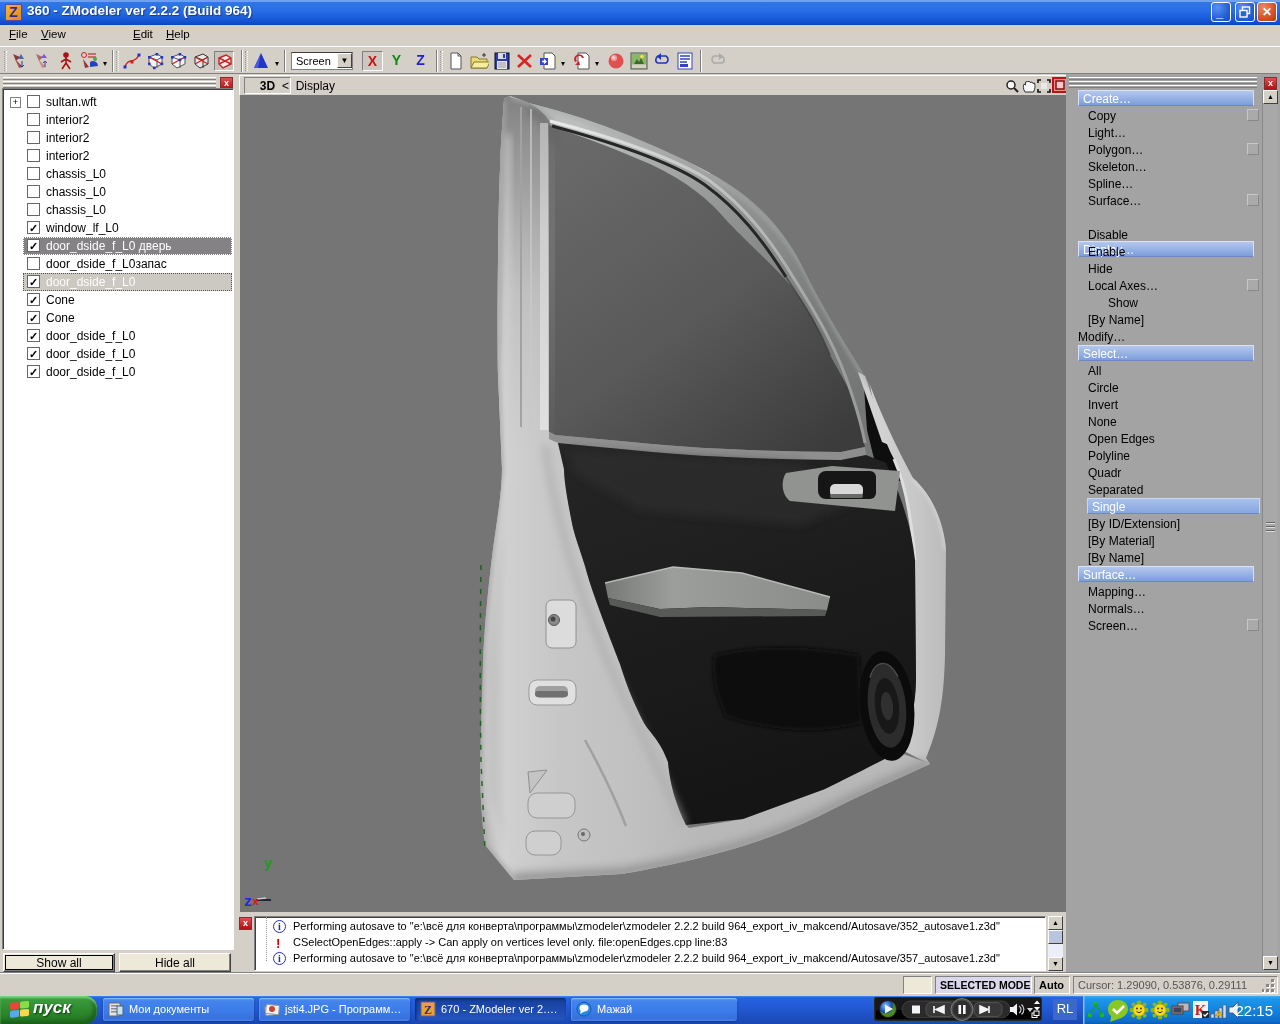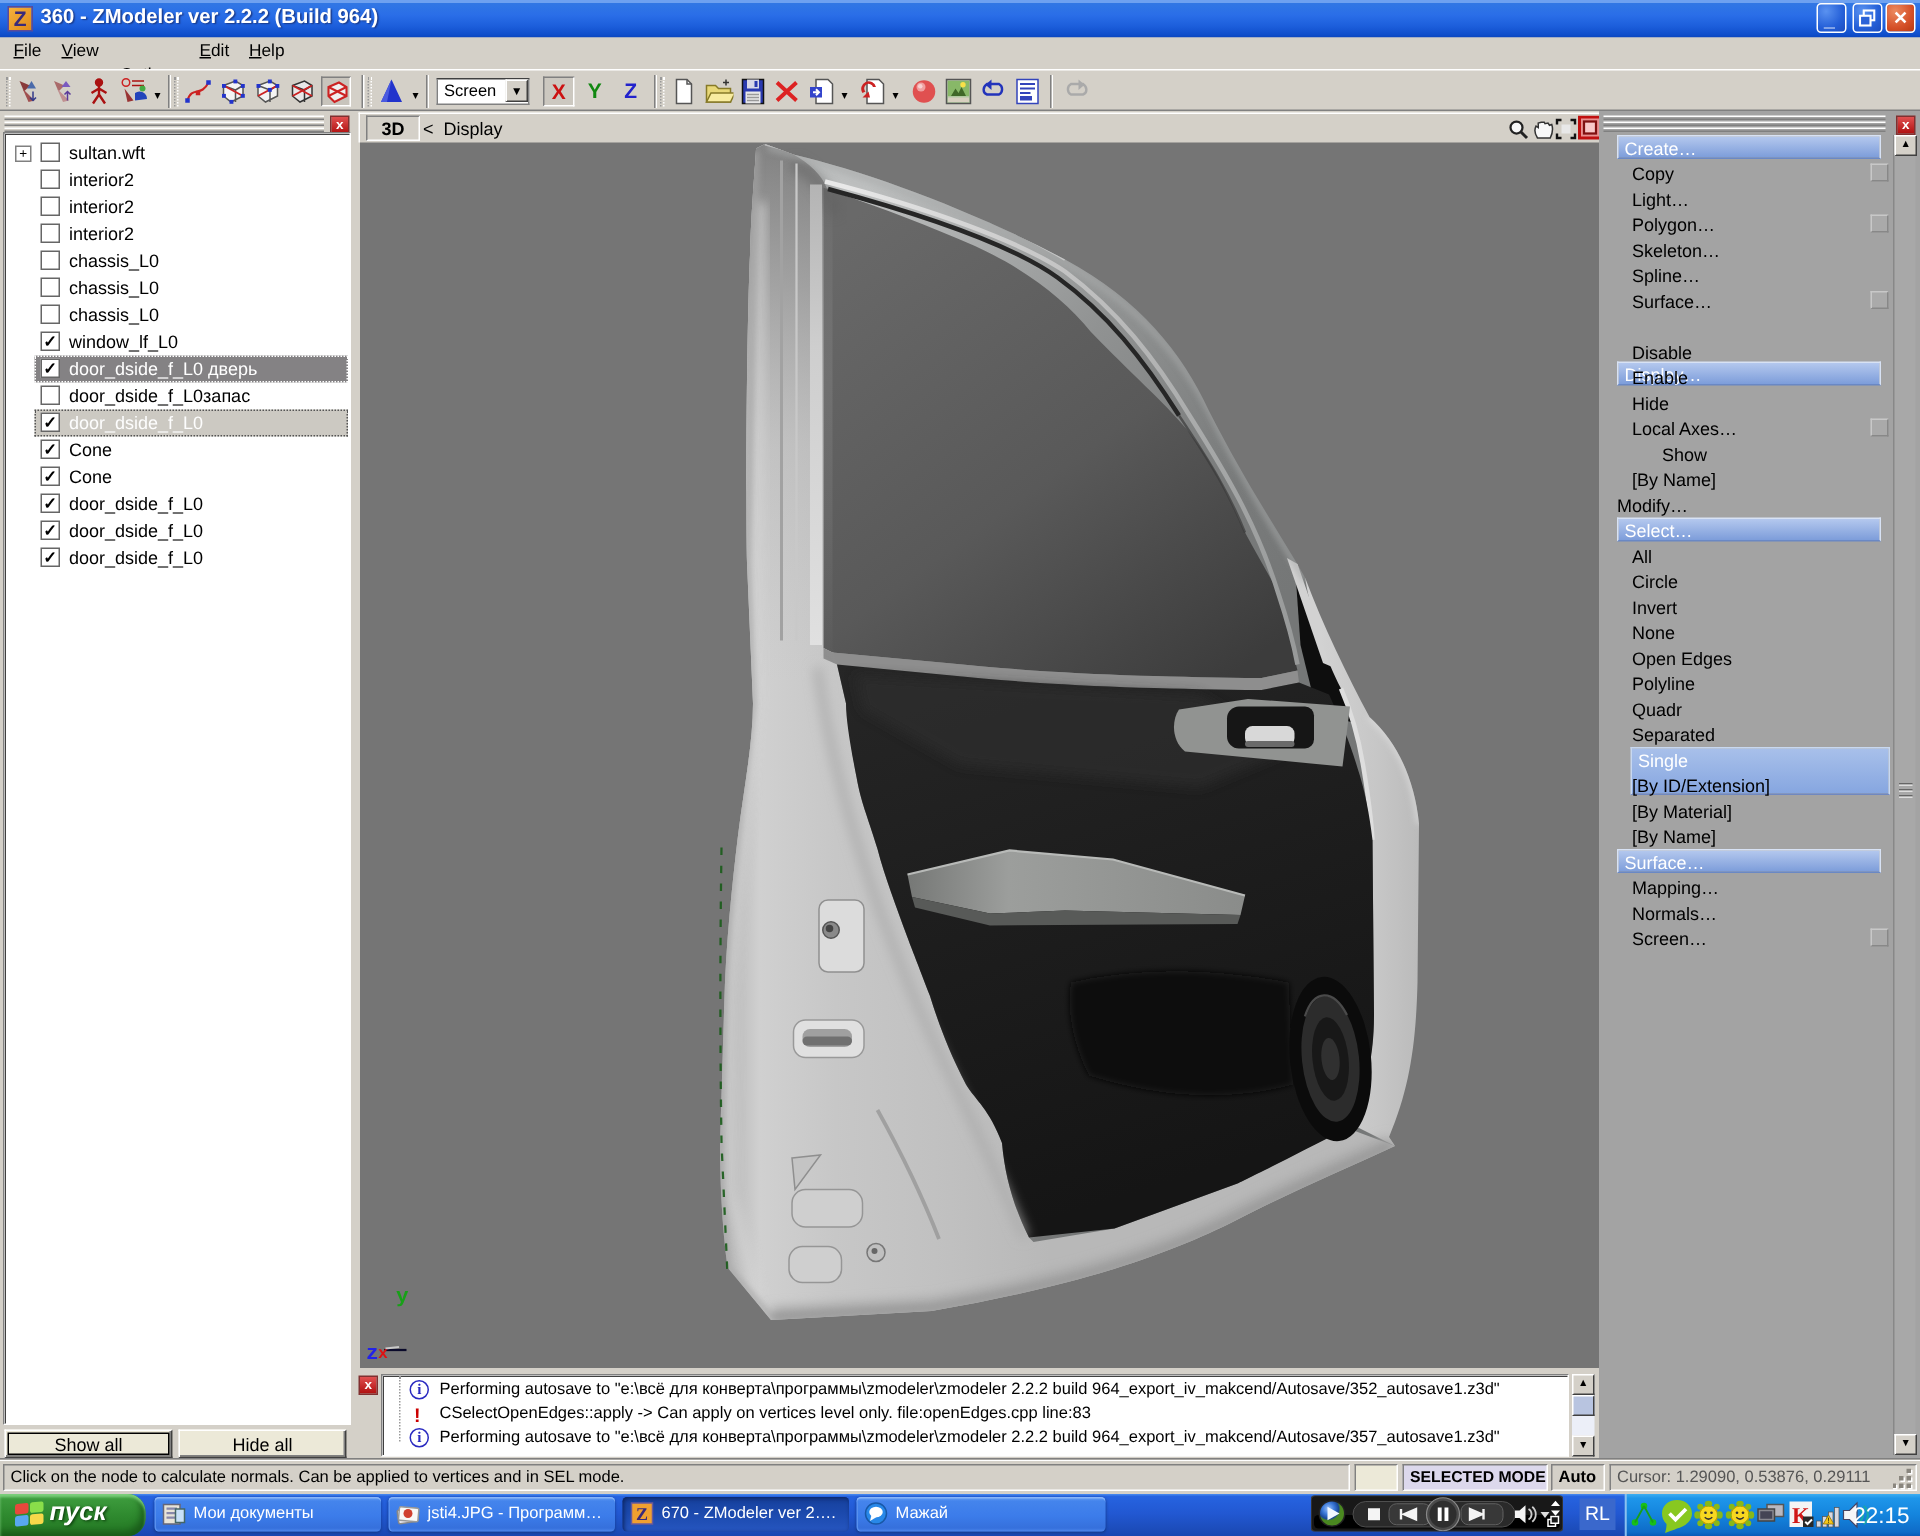--- a/index.html
+++ b/index.html
@@ -31,36 +31,36 @@
 .gripbar{position:absolute;left:3px;height:3px;border-top:1px solid #fff;border-bottom:1px solid #808080;}
 .xbtn{position:absolute;width:13px;height:13px;background:linear-gradient(#e05050,#b01010);border:1px solid #803030;color:#fff;font-size:9px;font-weight:bold;text-align:center;line-height:11px;}
 #tree{left:2px;top:14px;width:232px;height:862px;background:#fff;border:1px solid #808080;border-right-color:#fff;border-bottom-color:#fff;box-shadow:inset 1px 1px 0 #404040;}
 .trow{position:absolute;left:1px;height:18px;width:228px;font-size:12px;}
 .trow .lbl{position:absolute;left:42px;top:2px;white-space:nowrap;}
 .cb{position:absolute;left:23px;top:2px;width:13px;height:13px;background:#fff;border:1px solid #666;font-size:11px;line-height:12px;text-align:center;color:#000;font-weight:bold;}
 .exp{position:absolute;left:6px;top:4px;width:11px;height:11px;background:#fff;border:1px solid #808080;font-size:9px;line-height:9px;text-align:center;color:#000;}
 .btn{position:absolute;background:#ECE9D8;border:1px solid #fff;border-right-color:#404040;border-bottom-color:#404040;box-shadow:inset -1px -1px 0 #808080;font-size:12px;text-align:center;padding-top:2px;}
 
 #vpheader{left:239px;top:75px;width:828px;height:20px;background:#D4D0C8;border:1px solid #fff;border-bottom:none;}
-#btn3d{left:4px;top:1px;width:36px;height:17px;background:#D4D0C8;border:1px solid #808080;border-right-color:#fff;border-bottom-color:#fff;font-weight:bold;font-size:12px;text-align:center;line-height:16px;}
+#btn3d{left:4px;top:1px;width:47px;height:17px;background:#D4D0C8;border:1px solid #808080;border-right-color:#fff;border-bottom-color:#fff;font-weight:bold;font-size:12px;text-align:center;line-height:16px;}
 #vplabel{left:42px;top:3px;font-size:12px;}
 #viewport{left:240px;top:95px;width:826px;height:817px;background:#757575;}
 
 #logpanel{left:236px;top:912px;width:830px;height:63px;background:#D4D0C8;}
 #logbox{left:18px;top:4px;width:792px;height:55px;background:#fff;border:1px solid #808080;border-right-color:#fff;border-bottom-color:#fff;box-shadow:inset 1px 1px 0 #404040;font-size:11px;}
 .logrow{position:absolute;left:38px;white-space:nowrap;color:#000;}
 .logico{position:absolute;left:18px;width:13px;height:13px;border-radius:7px;border:1px solid #2a2ac0;color:#2a2ac0;font-size:10px;font-weight:bold;text-align:center;line-height:12px;font-family:"Liberation Serif",serif;}
 #logscroll{left:812px;top:4px;width:15px;height:55px;background:#ECEFF8;}
 .sbtn{position:absolute;left:0;width:15px;height:14px;background:#D4D0C8;border:1px solid #fff;border-right-color:#404040;border-bottom-color:#404040;font-size:7px;text-align:center;line-height:12px;color:#000;}
 
 #rightpanel{left:1066px;top:74px;width:214px;height:898px;background:#a3a3a3;}
 .rhead{position:absolute;left:12px;width:176px;height:16px;background:linear-gradient(#b4c8ee,#7d9dda);border:1px solid #d8e2f4;border-bottom-color:#6a88c4;color:#fff;font-size:12px;padding:1px 0 0 4px;}
 .ritem{position:absolute;left:22px;font-size:12px;color:#000;white-space:nowrap;}
 .rplain{position:absolute;left:12px;font-size:12px;color:#000;}
-.rsel{position:absolute;left:21px;width:173px;height:32px;background:linear-gradient(#a8c0ea,#86a6e0);border:1px solid #c8d8f0;border-bottom-color:#7088c0;color:#fff;font-size:12px;padding:1px 0 0 4px;}
+.rsel{position:absolute;left:21px;width:173px;height:16px;background:linear-gradient(#a8c0ea,#86a6e0);border:1px solid #c8d8f0;border-bottom-color:#7088c0;color:#fff;font-size:12px;padding:1px 0 0 4px;}
 .rsq{position:absolute;left:181px;width:12px;height:12px;background:#aaa;border:1px solid #c8c8c8;border-right-color:#888;border-bottom-color:#888;}
 #rscroll{left:196px;top:16px;width:15px;height:880px;background:#a8a8a8;border-left:1px solid #888;}
 
 #statusbar{left:0;top:972px;width:1280px;height:24px;background:#D4D0C8;border-top:1px solid #808080;box-shadow:inset 0 1px 0 #fff;font-size:11px;}
 .sfield{position:absolute;top:3px;height:18px;border:1px solid #808080;border-right-color:#fff;border-bottom-color:#fff;padding:2px 0 0 4px;white-space:nowrap;overflow:hidden;}
 
 #taskbar{left:0;top:996px;width:1280px;height:28px;background:linear-gradient(#4a8cf0 0%,#2663e0 6%,#2258d2 46%,#1c4cba 85%,#1846b2 100%);}
 #startbtn{left:0;top:0;width:97px;height:28px;background:linear-gradient(#58b558 0%,#3d9b3d 10%,#2f8a2f 50%,#257a25 90%,#1f6e1f 100%);border-radius:0 12px 12px 0;color:#fff;font-weight:bold;font-style:italic;font-size:17px;box-shadow:inset 0 2px 2px #7cd07c, inset -3px -3px 5px #1a5c1a;}
 .task{position:absolute;top:2px;height:23px;border-radius:3px;background:linear-gradient(#68a0f4 0%,#4484ec 12%,#3c7cea 55%,#3670dc 90%,#4a86ec 100%);box-shadow:inset 0 1px 0 #88b4f8,inset 1px 0 0 #5890ee,0 1px 2px #123a8a;color:#fff;font-size:11px;white-space:nowrap;overflow:hidden;}
 .task.pressed{background:linear-gradient(#16409c 0%,#1c4aae 50%,#2656c0 100%);box-shadow:inset 1px 1px 3px #0c2460;}
@@ -539,21 +539,20 @@
     <div class="rsq" style="top:545px;"></div>
 <div class="abs" id="rscroll">
 <div class="sbtn" style="top:0;">▲</div>
 <div class="sbtn" style="top:866px;">▼</div>
 <div style="position:absolute;left:3px;top:432px;width:9px;height:1px;border-top:1px solid #666;border-bottom:1px solid #ddd;"></div>
 <div style="position:absolute;left:3px;top:436px;width:9px;height:1px;border-top:1px solid #666;border-bottom:1px solid #ddd;"></div>
 <div style="position:absolute;left:3px;top:440px;width:9px;height:1px;border-top:1px solid #666;border-bottom:1px solid #ddd;"></div>
 </div>
 </div>
 <div class="abs" id="statusbar">
-<div class="sfield" style="left:2px;width:898px;">Click on the node to calculate normals. Can be applied to vertices and in SEL mode.</div>
 <div class="sfield" style="left:903px;width:29px;background:#ECE9D8;"></div>
 <div class="sfield" style="left:935px;width:97px;background:#dcd8ec;font-weight:bold;font-size:10.5px;">SELECTED MODE</div>
 <div class="sfield" style="left:1034px;width:36px;font-weight:bold;">Auto</div>
 <div class="sfield" style="left:1073px;width:205px;color:#555;">Cursor: 1.29090, 0.53876, 0.29111</div>
 <svg style="position:absolute;left:1262px;top:6px;" width="16" height="16">
       <g fill="#fff">
         <rect x="10" y="1" width="3" height="3"></rect>
         <rect x="10" y="6" width="3" height="3"></rect>
         <rect x="10" y="11" width="3" height="3"></rect>
         <rect x="5" y="6" width="3" height="3"></rect>

